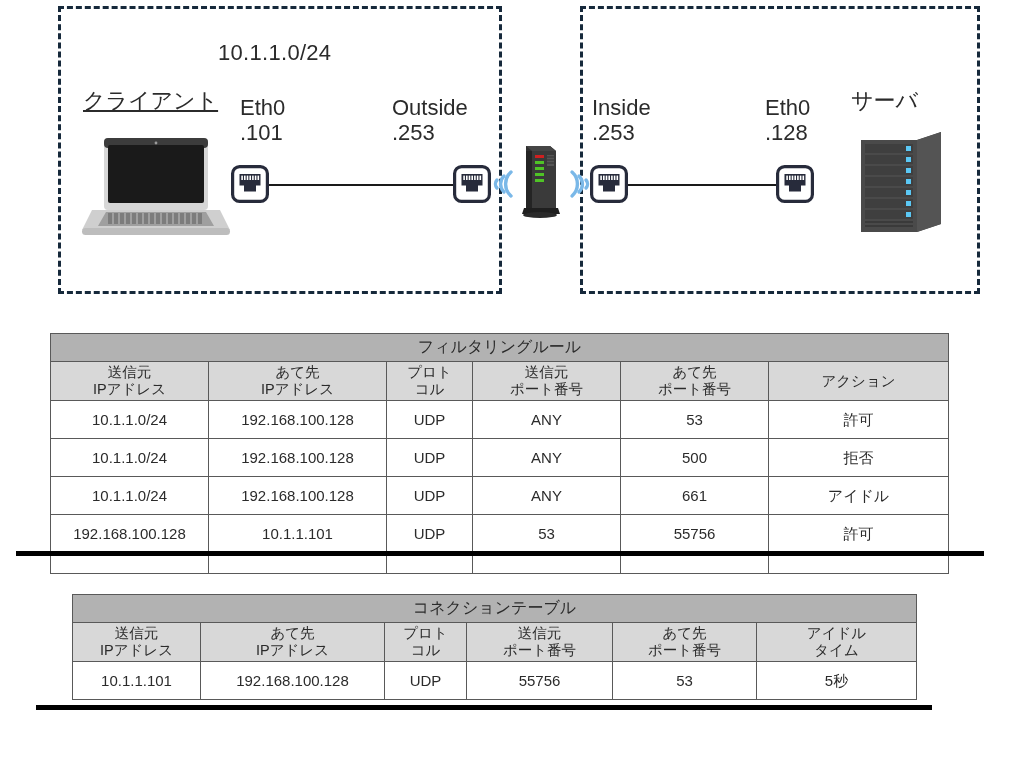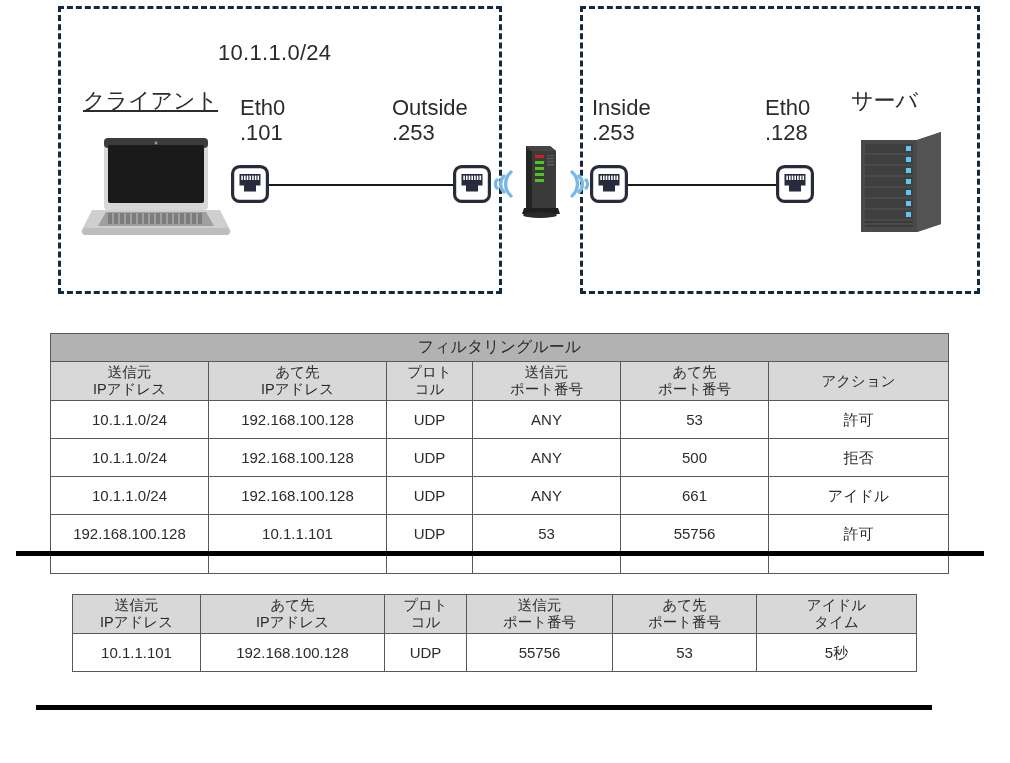--- a/index.html
+++ b/index.html
@@ -398,20 +398,23 @@
 <table class="ntable" id="table-connection">
   <colgroup>
     <col style="width:128px">
       <col style="width:184px">
       <col style="width:82px">
     <col style="width:146px">
       <col style="width:144px">
       <col style="width:160px">
   </colgroup>
   <tbody>
+    <tr class="tbl-title">
+      <td colspan="6">コネクションテーブル</td>
+    </tr>
     <tr class="tbl-head">
       <td>
         <div>送信元</div>
         <div>IPアドレス</div>
       </td>
       <td>
         <div>あて先</div>
         <div>IPアドレス</div>
       </td>
       <td>

